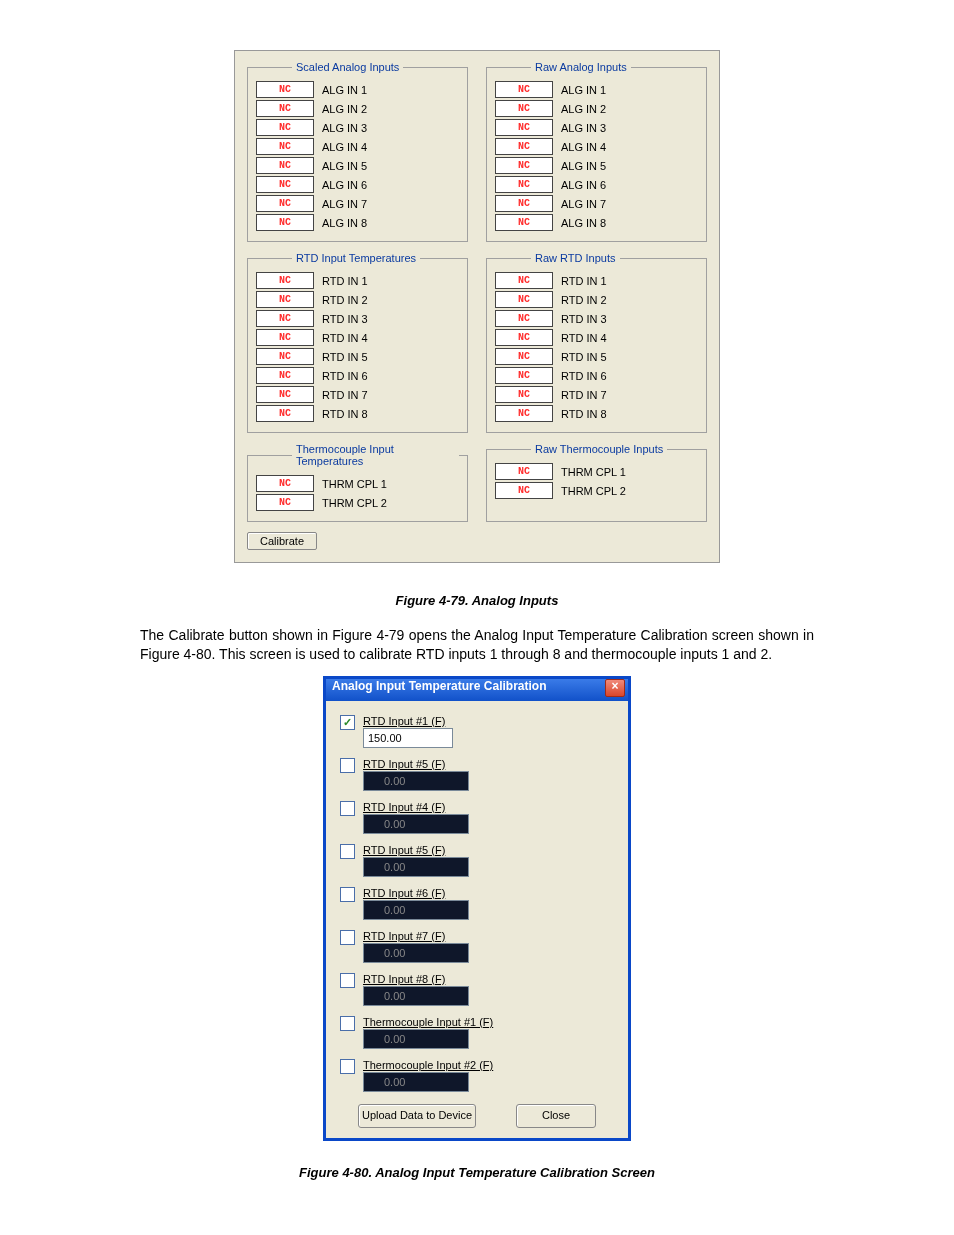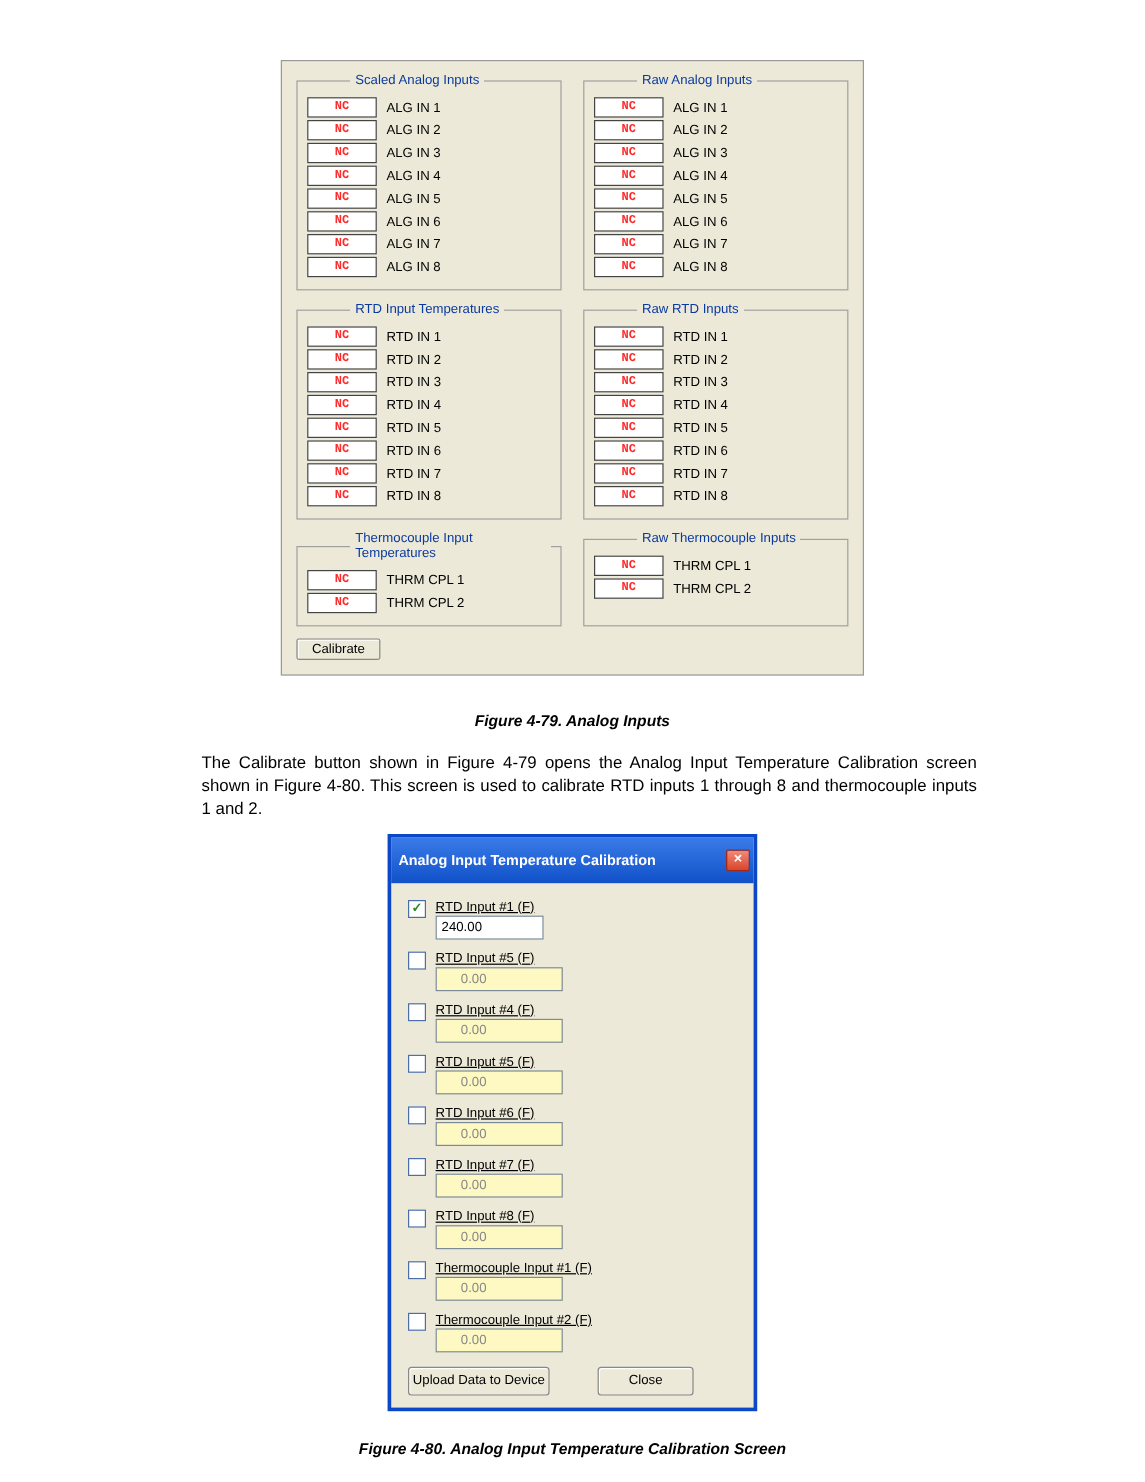--- a/index.html
+++ b/index.html
@@ -64,42 +64,42 @@
     background: #ece9d8;
     border: 1px solid #888;
     border-radius: 2px;
     font-size: 11px;
     padding: 2px 12px;
     box-shadow: 1px 1px 0 #fff inset;
   }
   .para {
     font-size: 14px;
     line-height: 1.35;
-    margin: 6px 80px 12px 108px;
+    margin: 6px 80px 12px 80px;
     text-align: justify;
   }
   .caption {
     text-align: center;
     font-style: italic;
     font-size: 13px;
     margin: 6px 0 18px 0;
     font-weight: bold;
   }
   
   .dialog {
     width: 302px;
     margin: 0 auto 24px auto;
     border: 3px solid #0a48c8;
     background: #ece9d8;
   }
   .titlebar {
     display: flex;
-    align-items: center;
+    align-items: flex-start;
     justify-content: space-between;
-    height: 38px;
+    height: 22px;
     background: linear-gradient(#3a7be8, #1151c9);
     color: #fff;
     font-weight: bold;
     font-size: 12px;
     padding: 0 3px 0 6px;
   }
   .close-btn {
     width: 18px;
     height: 16px;
     background: linear-gradient(#f08a7a, #d9462b);
@@ -150,27 +150,28 @@
   .text-input {
     width: 80px;
     height: 18px;
     border: 1px solid #7a8a99;
     background: #fff;
     font-size: 11px;
     padding: 0 4px;
     line-height: 18px;
   }
   .text-input.disabled {
-    background: #fef9c3;
+    background: #0f172a;
     color: #888;
     padding-left: 20px;
   }
   .button-row {
     display: flex;
     gap: 40px;
+    justify-content: center;
     margin-top: 12px;
   }
   .dlg-button {
     min-width: 116px;
     height: 22px;
     line-height: 20px;
     text-align: center;
     font-size: 11px;
     border: 1px solid #888;
     border-radius: 3px;
@@ -370,21 +371,21 @@
     <div class="titlebar">
       <span>Analog Input Temperature Calibration</span>
       <span class="close-btn">×</span>
     </div>
     <div class="dialog-body">
       <div id="fields-container">
           <div class="field-row">
             <span class="chk checked"></span>
             <div class="field-col">
               <div class="field-label">RTD Input #1 (F)</div>
-              <div class="text-input">240.00</div>
+              <div class="text-input">150.00</div>
             </div>
           </div>
           <div class="field-row">
             <span class="chk"></span>
             <div class="field-col">
               <div class="field-label">RTD Input #5 (F)</div>
               <div class="text-input disabled">0.00</div>
             </div>
           </div>
           <div class="field-row">

